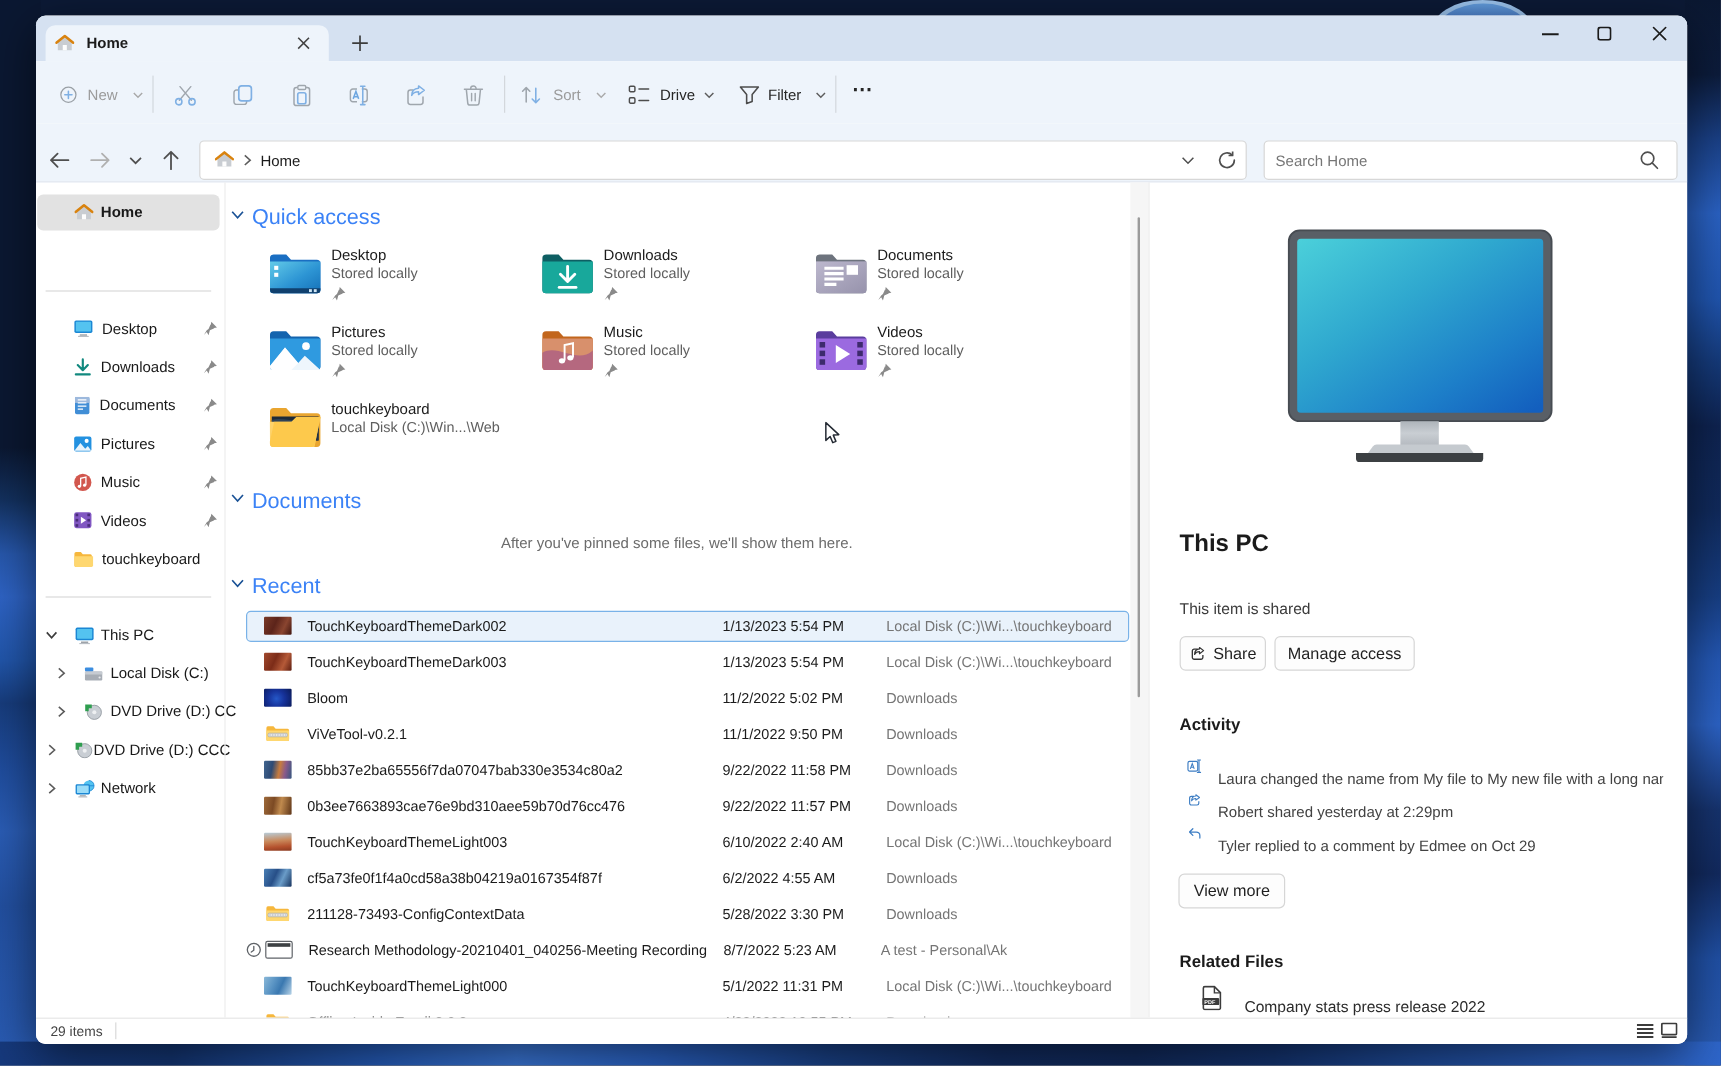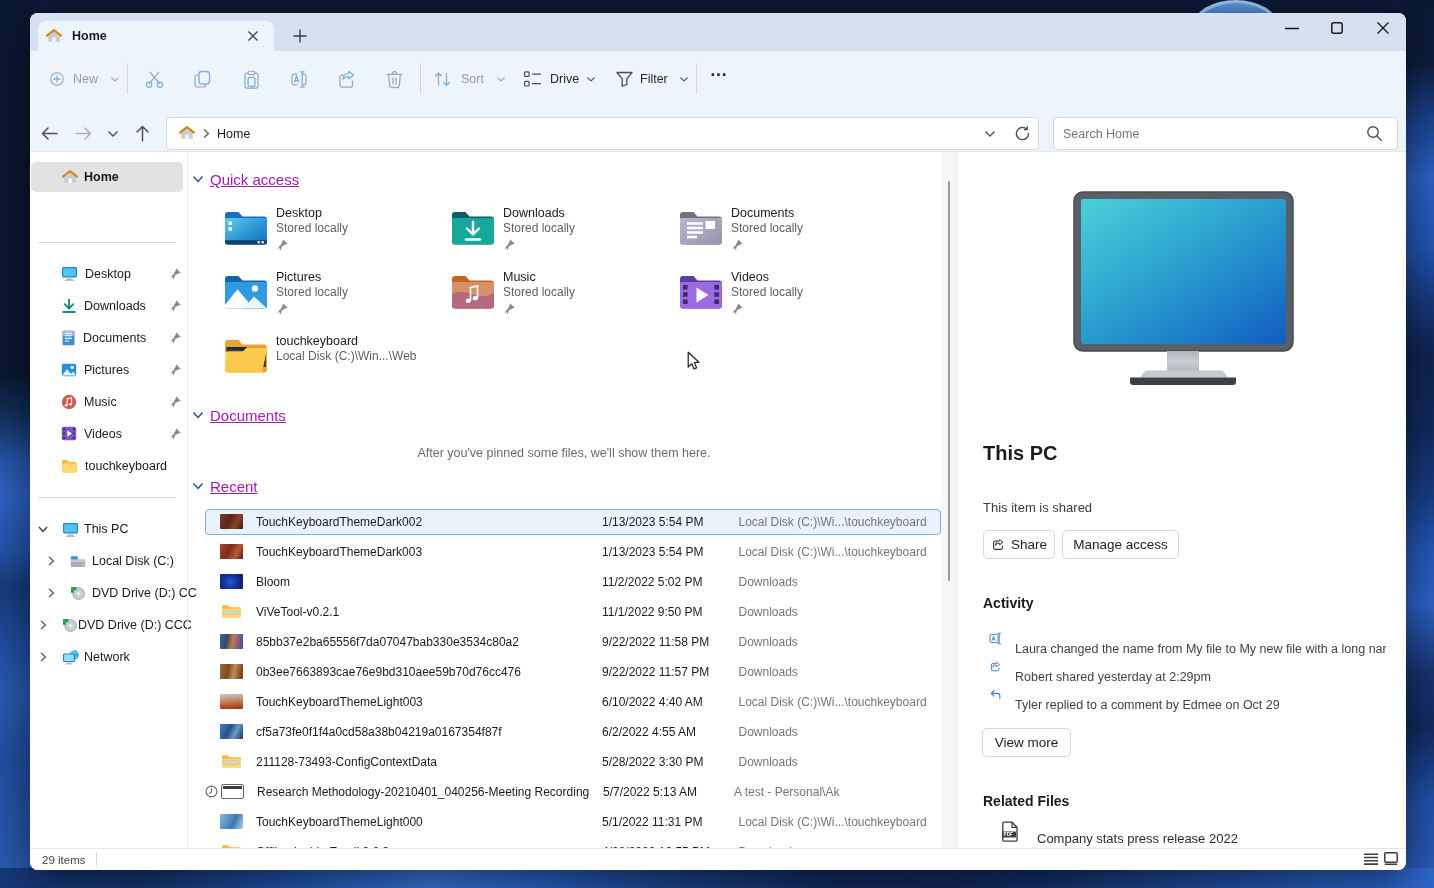--- a/index.html
+++ b/index.html
@@ -20,21 +20,21 @@
   
   #win { left:30px; top:13px; width:1376px; height:857px; background:#fff; border-radius:8px;
     overflow:hidden; box-shadow:0 10px 40px rgba(0,0,0,0.55); }
   #tabbar { left:0; top:0; width:1376px; height:38px; background:#d5e1f1; }
   #tab { left:8px; top:8px; width:236px; height:30px; background:#eef4fb; border-radius:8px 8px 0 0; }
   #toolbar { left:0; top:38px; width:1376px; height:52px; background:#eef4fb; }
   #addrrow { left:0; top:90px; width:1376px; height:49px; background:#eef4fb; border-bottom:1px solid #e3e8ef; }
   #statusbar { left:0; top:835px; width:1376px; height:22px; background:#fff; border-top:1px solid #e6e6e6; }
   .box { background:#fff; border:1px solid #d7d7d7; border-radius:4px; }
   .t15 { font-size:12.5px; color:#1b1b1b; }
-  .hdr { font-size:15px; color:#a21caf;text-decoration:underline; }
+  .hdr { font-size:18px; color:#3b82f6; }
   .srow { height:30px; display:flex; align-items:center; font-size:12.5px; color:#191919; }
   .lrow { height:30px; display:flex; align-items:center; font-size:12px; color:#1b1b1b; }
   .th { width:23px; height:15px; border-radius:1px; margin-right:13px; flex:none; }
   .thz { background:none; display:flex; align-items:center; }
   .thz svg { margin-top:-1px; }
   .fn { width:346px; flex:none; white-space:nowrap; overflow:hidden; }
   .fd { width:136.5px; flex:none; white-space:nowrap; }
   .fl { color:#757575; white-space:nowrap; width:204px; overflow:hidden; flex:none; }
   .btn { background:#fdfdfd; border:1px solid #d6d6d6; border-radius:5px; display:flex; align-items:center; justify-content:center; font-size:13.5px; color:#1f1f1f; }
   .act { font-size:12.5px; color:#424242; width:371px; white-space:nowrap; overflow:hidden; }
@@ -501,21 +501,21 @@
     </div>
     <div class="abs lrow" style="left:190px;top:643.7px;width:740px;">
       <div class="th" style="background:linear-gradient(100deg,#9e6a3a 0%,#7c4a24 35%,#c08a4e 60%,#5e3518 100%);"></div>
       <span class="fn">0b3ee7663893cae76e9bd310aee59b70d76cc476</span>
       <span class="fd">9/22/2022 11:57 PM</span>
       <span class="fl">Downloads</span>
     </div>
     <div class="abs lrow" style="left:190px;top:673.7px;width:740px;">
       <div class="th" style="background:linear-gradient(175deg,#b8ccd8 0%,#c9885a 45%,#b5522e 75%,#8a3a20 100%);"></div>
       <span class="fn">TouchKeyboardThemeLight003</span>
-      <span class="fd">6/10/2022 4:40 AM</span>
+      <span class="fd">6/10/2022 2:40 AM</span>
       <span class="fl">Local Disk (C:)\Wi...\touchkeyboard</span>
     </div>
     <div class="abs lrow" style="left:190px;top:703.7px;width:740px;">
       <div class="th" style="background:linear-gradient(115deg,#4a7fb5 0%,#274f88 40%,#6a9cc8 65%,#16335e 100%);"></div>
       <span class="fn">cf5a73fe0f1f4a0cd58a38b04219a0167354f87f</span>
       <span class="fd">6/2/2022 4:55 AM</span>
       <span class="fl">Downloads</span>
     </div>
     <div class="abs lrow" style="left:190px;top:733.7px;width:740px;">
       <div class="th thz">
@@ -532,21 +532,21 @@
     </div>
     <div class="abs lrow" style="left:175px;top:763.7px;width:755px;">
       <svg width="13" height="13" viewBox="0 0 13 13" style="margin-right:3px;">
         <circle cx="6.5" cy="6.5" r="5.4" fill="none" stroke="#5f6368" stroke-width="1.1"></circle>
         <path d="M6.5 3.6 V6.9 L4.4 8.4" fill="none" stroke="#5f6368" stroke-width="1.1" stroke-linecap="round"></path>
       </svg>
       <div class="th" style="background:#fff;border:1.2px solid #5f6368;border-radius:2px;position:relative;">
         <div style="position:absolute;left:1px;top:1px;right:1px;height:2.5px;background:#3c4043;"></div>
       </div>
       <span class="fn">Research Methodology-20210401_040256-Meeting Recording</span>
-      <span class="fd" style="width:131px;">5/7/2022 5:13 AM</span>
+      <span class="fd" style="width:131px;">8/7/2022 5:23 AM</span>
       <span class="fl">A test - Personal\Ak</span>
     </div>
     <div class="abs lrow" style="left:190px;top:793.7px;width:740px;">
       <div class="th" style="background:linear-gradient(115deg,#8ab8d8 0%,#5a94c4 35%,#3a78b0 60%,#b8d4e8 100%);"></div>
       <span class="fn">TouchKeyboardThemeLight000</span>
       <span class="fd">5/1/2022 11:31 PM</span>
       <span class="fl">Local Disk (C:)\Wi...\touchkeyboard</span>
     </div>
     <div class="abs lrow" style="left:190px;top:823.7px;width:740px;">
       <div class="th thz">

